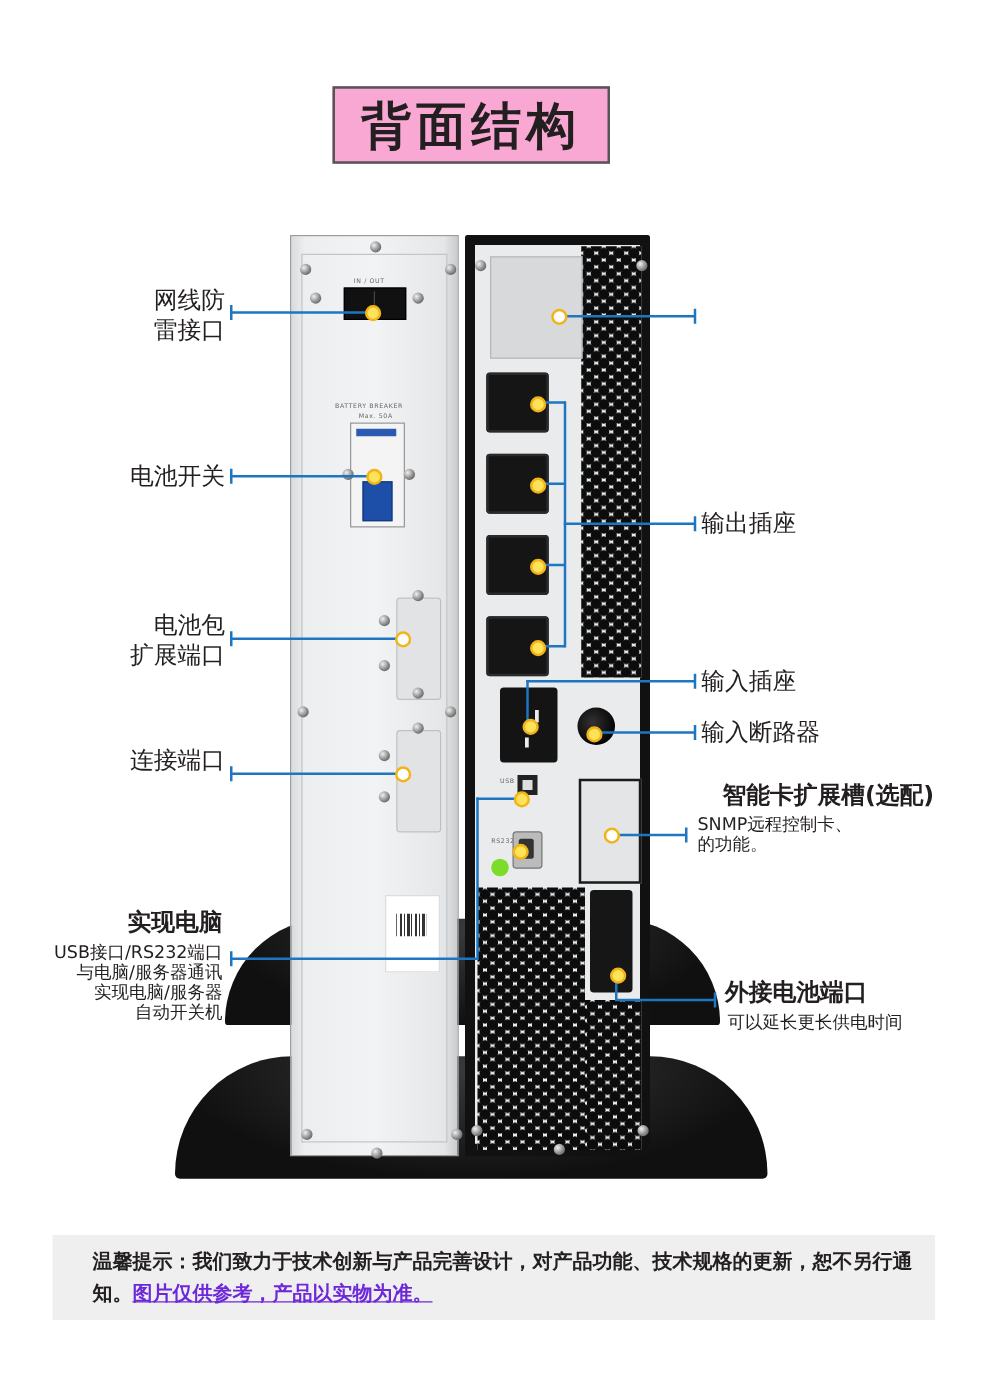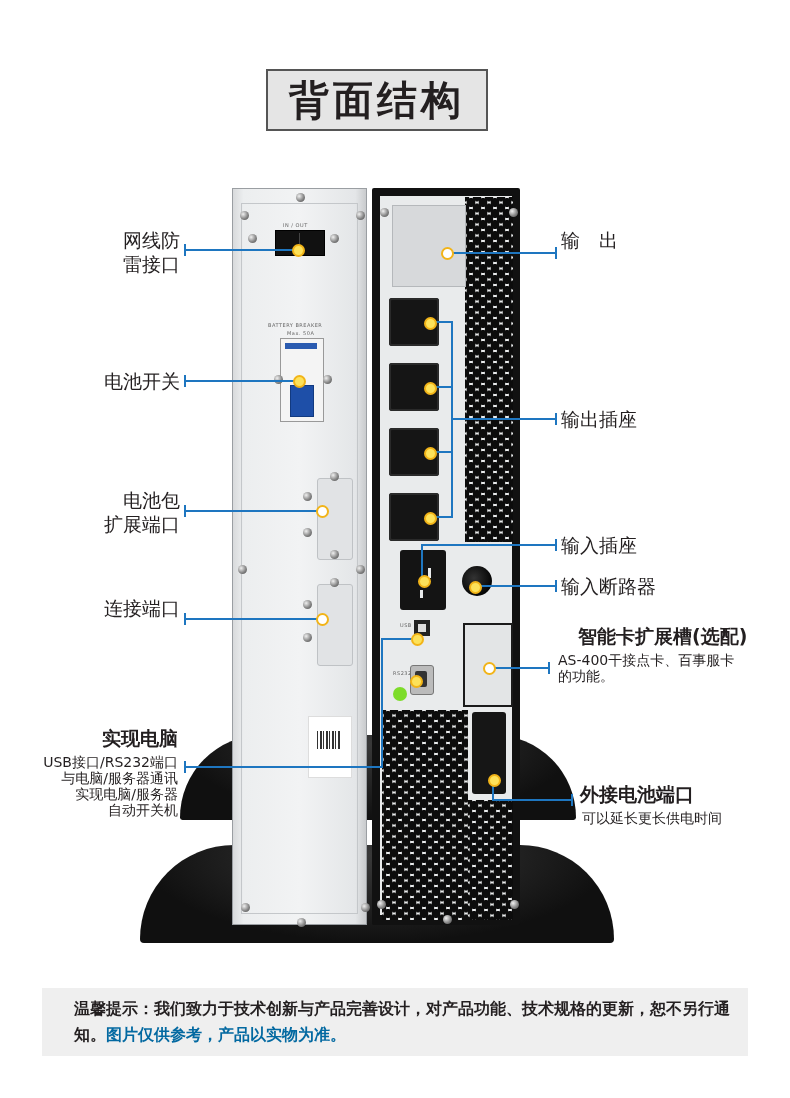--- a/index.html
+++ b/index.html
@@ -1,17 +1,17 @@
 <!DOCTYPE html>
 <html><head>
 <meta charset="utf-8">
 <style>
   html, body { margin:0; padding:0; background:#ffffff; }
   body { width:790px; height:1098px; position:relative; overflow:hidden; font-family:"DejaVu Sans", "Liberation Sans", sans-serif; color:#231f20; }
-  .title-box { position:absolute; left:266px; top:69px; width:222px; height:62px; border:2px solid #555; box-sizing:border-box; display:flex; align-items:center; justify-content:center; background:#e5e5e5; }
+  .title-box { position:absolute; left:266px; top:69px; width:222px; height:62px; border:2px solid #555; box-sizing:border-box; display:flex; align-items:center; justify-content:center; background:#f9a8d4; }
   .title-box span { font-size:40px; font-weight:bold; letter-spacing:4px; color:#231f20; }
 
   
   .battery { position:absolute; left:232px; top:188px; width:135px; height:737px; background:linear-gradient(90deg,#d8dadc 0%,#eceeef 8%,#f2f3f4 50%,#e4e6e8 92%,#c9cbcd 100%); border:1px solid #9a9ea2; box-sizing:border-box; }
   .battery .inner { position:absolute; left:8px; top:14px; right:8px; bottom:10px; border:1px solid #c4c7ca; }
   .screw { position:absolute; width:9px; height:9px; border-radius:50%; background:radial-gradient(circle at 35% 35%,#f0f0f0,#888 55%,#444); }
   .rj { position:absolute; left:275px; top:230px; width:48px; height:24px; background:#111; border:1px solid #000; }
   .rj::after { content:""; position:absolute; left:23px; top:2px; width:1px; height:20px; background:#444; }
   .tiny-lbl { position:absolute; font-size:5px; color:#666; letter-spacing:0.5px; }
   .breaker { position:absolute; left:280px; top:338px; width:42px; height:82px; background:#f4f4f4; border:1px solid #999; }
@@ -51,21 +51,21 @@
   .tick { position:absolute; width:2px; height:12px; background:#1e76c0; z-index:3; }
   .dot { position:absolute; width:9px; height:9px; border-radius:50%; background:#fff; border:2px solid #f2b418; z-index:4; box-sizing:content-box; }
   .dot.filled { background:#fde25a; }
   .lbl { position:absolute; font-size:19px; line-height:24px; color:#231f20; }
   .lbl.right { text-align:right; }
   .lbl.bold { font-weight:bold; font-size:19px; }
   .lbl.small { font-size:14px; line-height:16px; }
 
   .notice { position:absolute; left:42px; top:988px; width:706px; height:68px; background:#efefef; }
   .notice p { margin:0; position:absolute; left:32px; top:8px; width:660px; font-size:16px; line-height:26px; font-weight:bold; color:#231f20; }
-  .notice .red { color:#0369a1; }
+  .notice .red { color:#6d28d9;text-decoration:underline; }
 </style>
 </head>
 <body>
 
 <div class="title-box">
   <span>背面结构</span>
 </div>
 
 <div class="stand top"></div>
 <div class="stand bottom"></div>
@@ -213,34 +213,33 @@
 </div>
 <div class="lbl right bold" style="left:30px;top:726px;width:148px">实现电脑</div>
 <div class="lbl right small" style="left:10px;top:754px;width:168px">
   <div>USB接口/RS232端口</div>
   <div>与电脑/服务器通讯</div>
   <div>实现电脑/服务器</div>
   <div>自动开关机</div>
 </div>
 
 <div class="lbl" style="left:561px;top:228px;width:180px">
-  <div>输　出</div>
 </div>
 <div class="lbl" style="left:561px;top:407px;width:180px">
   <div>输出插座</div>
 </div>
 <div class="lbl" style="left:561px;top:533px;width:180px">
   <div>输入插座</div>
 </div>
 <div class="lbl" style="left:561px;top:574px;width:180px">
   <div>输入断路器</div>
 </div>
 <div class="lbl bold" style="left:578px;top:624px;width:230px">智能卡扩展槽(选配)</div>
 <div class="lbl small" style="left:558px;top:652px;width:230px">
-  <div>AS-400干接点卡、百事服卡</div>
+  <div>SNMP远程控制卡、</div>
   <div>的功能。</div>
 </div>
 <div class="lbl bold" style="left:580px;top:782px;width:200px">外接电池端口</div>
 <div class="lbl small" style="left:582px;top:810px;width:200px">
   <div>可以延长更长供电时间</div>
 </div>
 
 <div class="notice">
   <p><span>温馨提示：我们致力于技术创新与产品完善设计，对产品功能、技术规格的更新，恕不另行通知。</span><span class="red">图片仅供参考，产品以实物为准。</span></p>
 </div>

